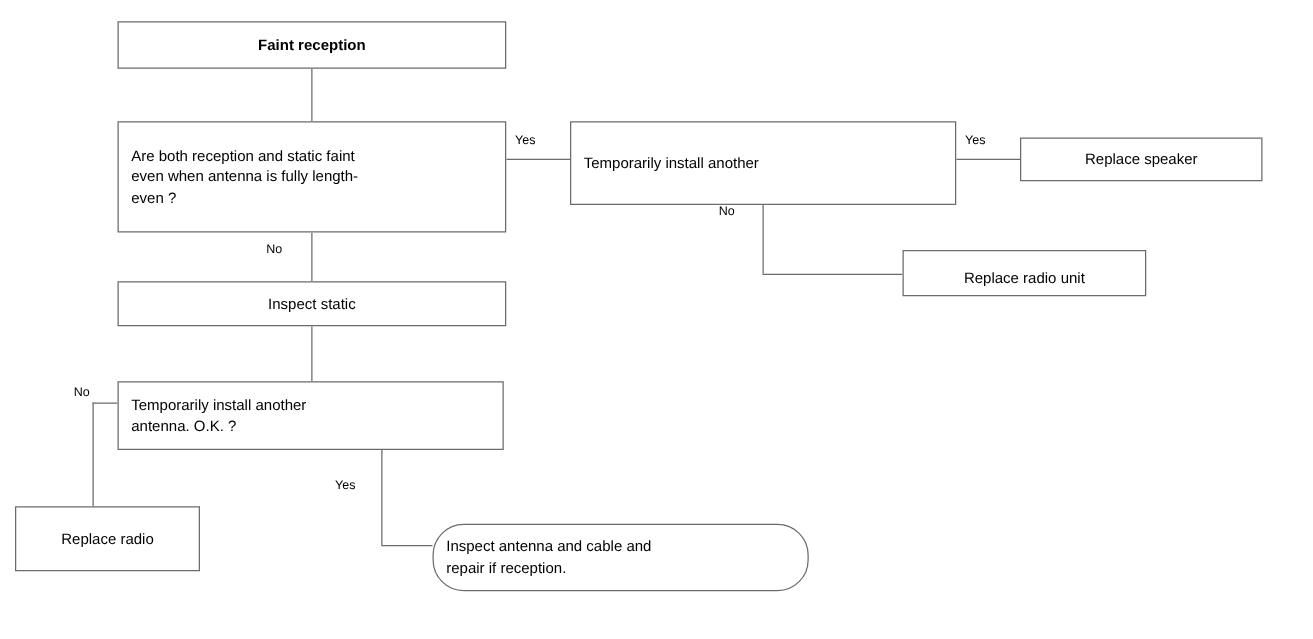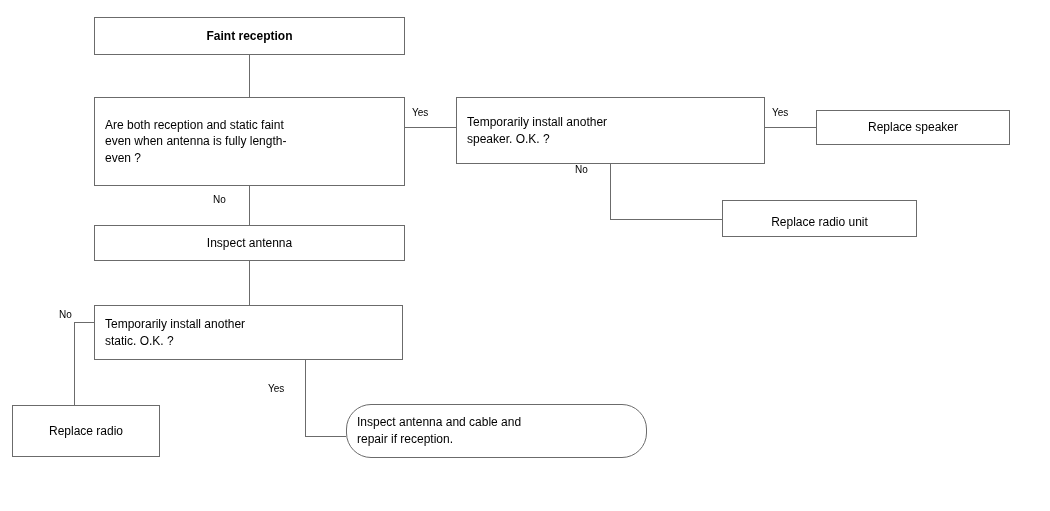--- a/index.html
+++ b/index.html
@@ -106,42 +106,41 @@
   </div>
 
   <div class="node left" style="left:94px; top:97px; width:311px; height:89px;">
     <span class="line">Are both reception and static faint</span>
     <span class="line">even when antenna is fully length-</span>
     <span class="line">even ?</span>
   </div>
 
   <div class="node left" style="left:456px; top:97px; width:309px; height:67px;">
     <span class="line">Temporarily install another</span>
-    <span class="line">speaker. O.K. ?</span>
   </div>
 
   <div class="node center" style="left:816px; top:110px; width:194px; height:35px;">
     <span class="line">Replace speaker</span>
   </div>
 
   <div class="node center" style="left:722px; top:200px; width:195px; height:37px;justify-content:flex-end;">
     <span class="line">Replace radio unit</span>
   </div>
 
   <div class="node center" style="left:94px; top:225px; width:311px; height:36px;">
-    <span class="line">Inspect antenna</span>
+    <span class="line">Inspect static</span>
   </div>
 
   <div class="node left" style="left:94px; top:305px; width:309px; height:55px;">
     <span class="line">Temporarily install another</span>
-    <span class="line">static. O.K. ?</span>
+    <span class="line">antenna. O.K. ?</span>
   </div>
 
   <div class="node center" style="left:12px; top:405px; width:148px; height:52px;">
     <span class="line">Replace radio</span>
   </div>
 
-  <div class="node left" style="left:346px; top:404px; width:301px; height:54px;border-radius:25px;">
+  <div class="node left" style="left:346px; top:419px; width:301px; height:54px;border-radius:25px;">
     <span class="line">Inspect antenna and cable and</span>
     <span class="line">repair if reception.</span>
   </div>
 
 </div>
 
 </body></html>

